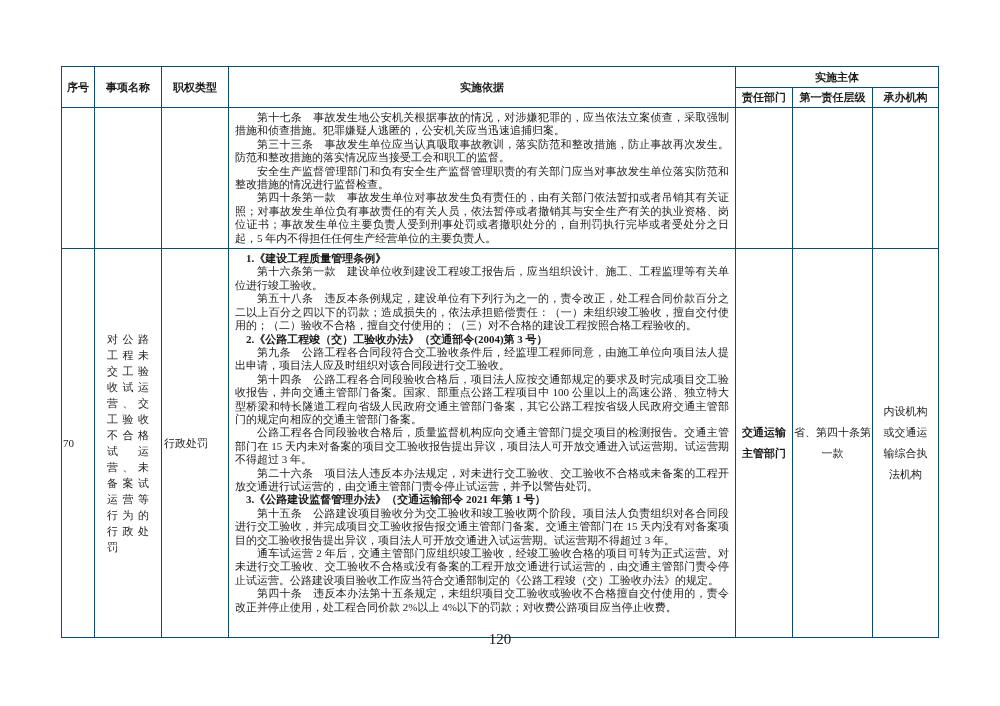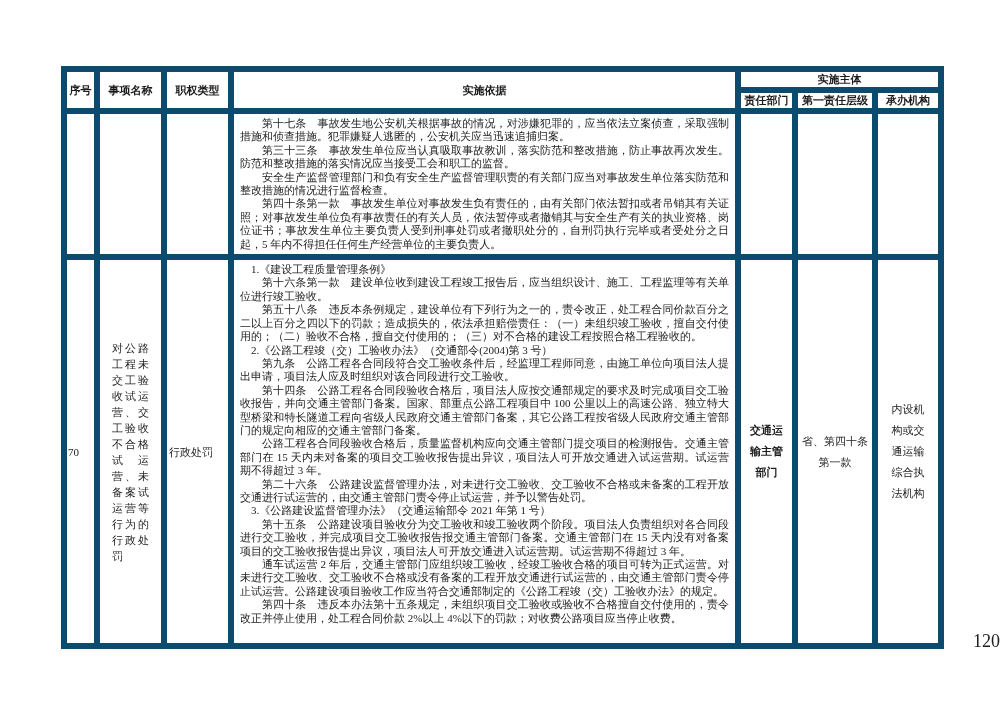--- a/index.html
+++ b/index.html
@@ -11,21 +11,21 @@
     color:#1c1c1c;
     overflow:hidden;
   }
   table.matters {
     position:absolute; left:61px; top:66px;
     width:877px;
     border-collapse:collapse;
     table-layout:fixed;
   }
   table.matters th, table.matters td {
-    border:6px solid #0c4a6e;
+    border:1px solid #0c4a6e;
     font-size:11px;
     box-sizing:border-box;
   }
   table.matters th {
     font-weight:bold;
     text-align:center;
     vertical-align:middle;
     padding:1px 2px;
     line-height:13px;
   }
@@ -53,35 +53,35 @@
   }
   td.basis-cell {
     vertical-align:top;
     padding:3px 6px 3px 6px;
     line-height:13.4px;
     text-align:justify;
     text-justify:inter-ideograph;
     margin-left:24px;
   }
   td.basis-cell p { margin:0; text-indent:2em; }
-  td.basis-cell p.law-title { text-indent:1em; font-weight:normal; }
+  td.basis-cell p.law-title { text-indent:1em; font-weight:bold; }
   td.dept-cell, td.level-cell, td.agency-cell {
     text-align:center; vertical-align:middle;
     line-height:21px;
     word-break:break-all;
   }
   td.dept-cell   { padding:0 4px;font-weight:bold; }
   td.level-cell  { padding:0; }
   td.agency-cell { padding:0 10px; }
 
   .page-number {
     position:absolute; left:0; top:631px;
     width:100%;
-    text-align:right;
-    font-size:18px;
+    text-align:center;
+    font-size:15px;
     color:#1c1c1c;
   }
 </style>
 </head>
 <body>
 
 <div class="page">
 
   <table class="matters">
     <colgroup>
@@ -127,21 +127,21 @@
         <td class="name-cell">对公路工程未交工验收试运营、交工验收不合格试运营、未备案试运营等行为的行政处罚</td>
         <td class="type-cell">行政处罚</td>
         <td class="basis-cell">
           <p class="law-title">1.《建设工程质量管理条例》</p>
           <p>第十六条第一款　建设单位收到建设工程竣工报告后，应当组织设计、施工、工程监理等有关单位进行竣工验收。</p>
           <p>第五十八条　违反本条例规定，建设单位有下列行为之一的，责令改正，处工程合同价款百分之二以上百分之四以下的罚款；造成损失的，依法承担赔偿责任：（一）未组织竣工验收，擅自交付使用的；（二）验收不合格，擅自交付使用的；（三）对不合格的建设工程按照合格工程验收的。</p>
           <p class="law-title">2.《公路工程竣（交）工验收办法》（交通部令(2004)第 3 号）</p>
           <p>第九条　公路工程各合同段符合交工验收条件后，经监理工程师同意，由施工单位向项目法人提出申请，项目法人应及时组织对该合同段进行交工验收。</p>
           <p>第十四条　公路工程各合同段验收合格后，项目法人应按交通部规定的要求及时完成项目交工验收报告，并向交通主管部门备案。国家、部重点公路工程项目中 100 公里以上的高速公路、独立特大型桥梁和特长隧道工程向省级人民政府交通主管部门备案，其它公路工程按省级人民政府交通主管部门的规定向相应的交通主管部门备案。</p>
           <p>公路工程各合同段验收合格后，质量监督机构应向交通主管部门提交项目的检测报告。交通主管部门在 15 天内未对备案的项目交工验收报告提出异议，项目法人可开放交通进入试运营期。试运营期不得超过 3 年。</p>
-          <p>第二十六条　公路建设监督管理办法，对未进行交工验收、交工验收不合格或未备案的工程开放交通进行试运营的，由交通主管部门责令停止试运营，并予以警告处罚。</p>
+          <p>第二十六条　项目法人违反本办法规定，对未进行交工验收、交工验收不合格或未备案的工程开放交通进行试运营的，由交通主管部门责令停止试运营，并予以警告处罚。</p>
           <p class="law-title">3.《公路建设监督管理办法》（交通运输部令 2021 年第 1 号）</p>
           <p>第十五条　公路建设项目验收分为交工验收和竣工验收两个阶段。项目法人负责组织对各合同段进行交工验收，并完成项目交工验收报告报交通主管部门备案。交通主管部门在 15 天内没有对备案项目的交工验收报告提出异议，项目法人可开放交通进入试运营期。试运营期不得超过 3 年。</p>
           <p>通车试运营 2 年后，交通主管部门应组织竣工验收，经竣工验收合格的项目可转为正式运营。对未进行交工验收、交工验收不合格或没有备案的工程开放交通进行试运营的，由交通主管部门责令停止试运营。公路建设项目验收工作应当符合交通部制定的《公路工程竣（交）工验收办法》的规定。</p>
           <p>第四十条　违反本办法第十五条规定，未组织项目交工验收或验收不合格擅自交付使用的，责令改正并停止使用，处工程合同价款 2%以上 4%以下的罚款；对收费公路项目应当停止收费。</p>
         </td>
         <td class="dept-cell">交通运输主管部门</td>
         <td class="level-cell">省、第四十条第一款</td>
         <td class="agency-cell">内设机构或交通运输综合执法机构</td>
       </tr>
     </tbody>

